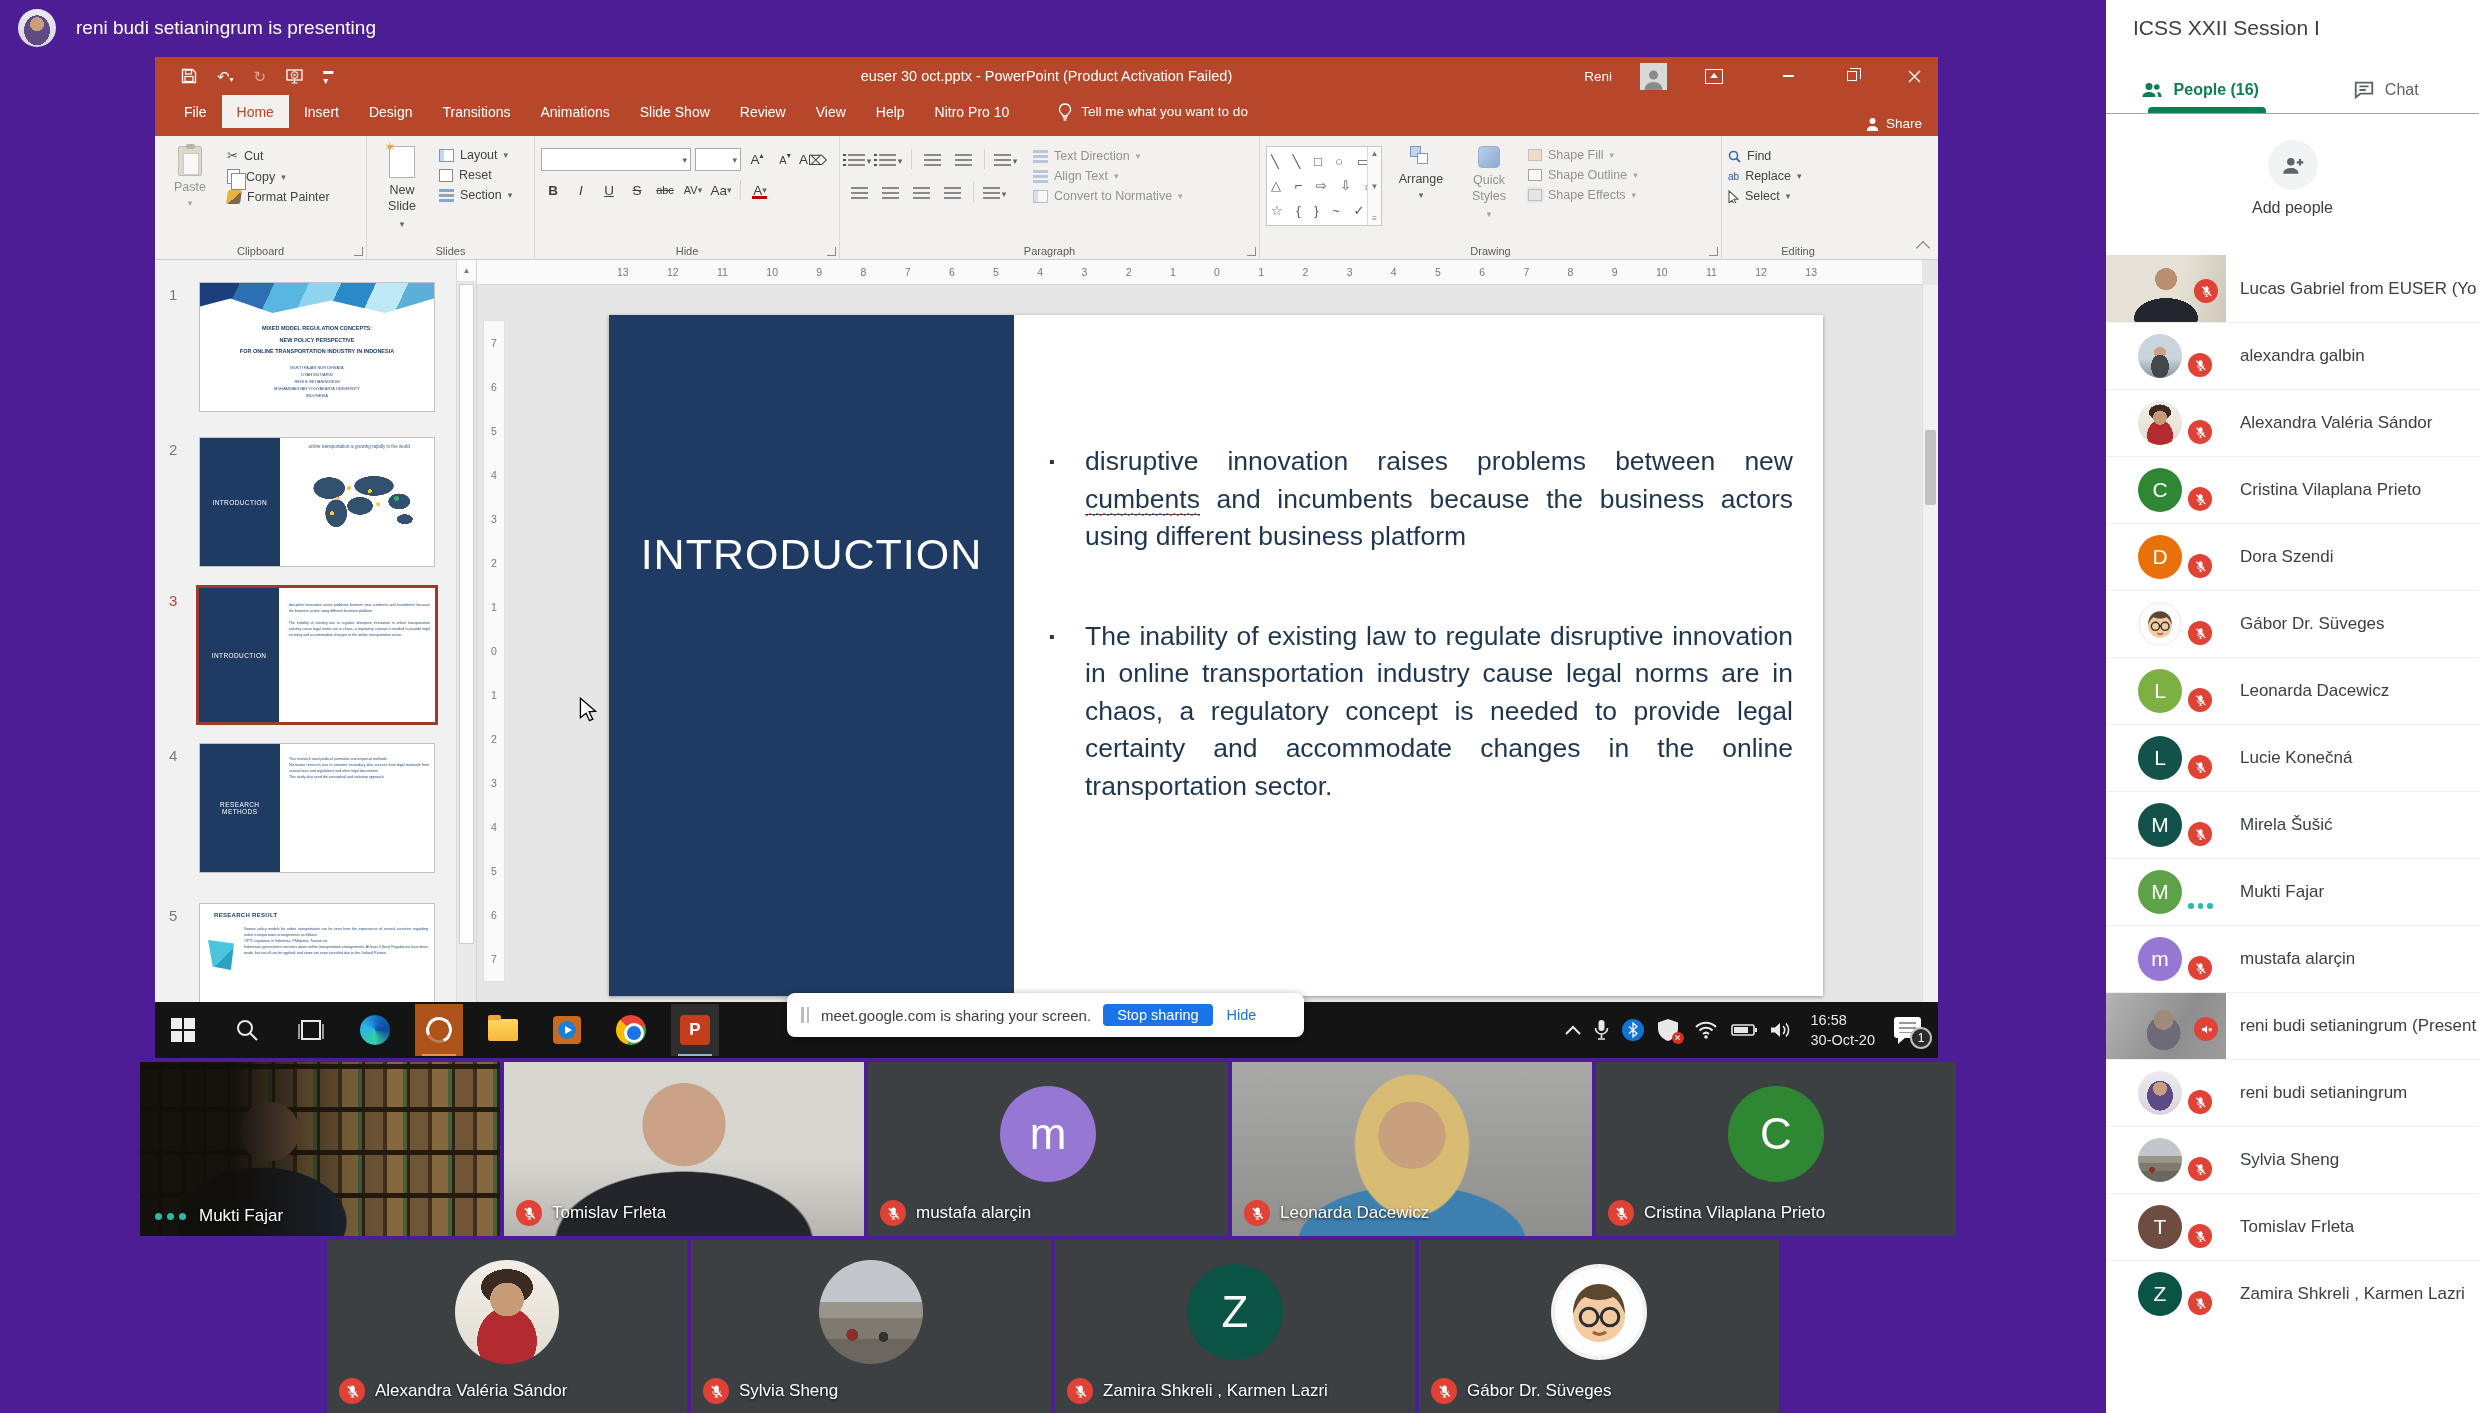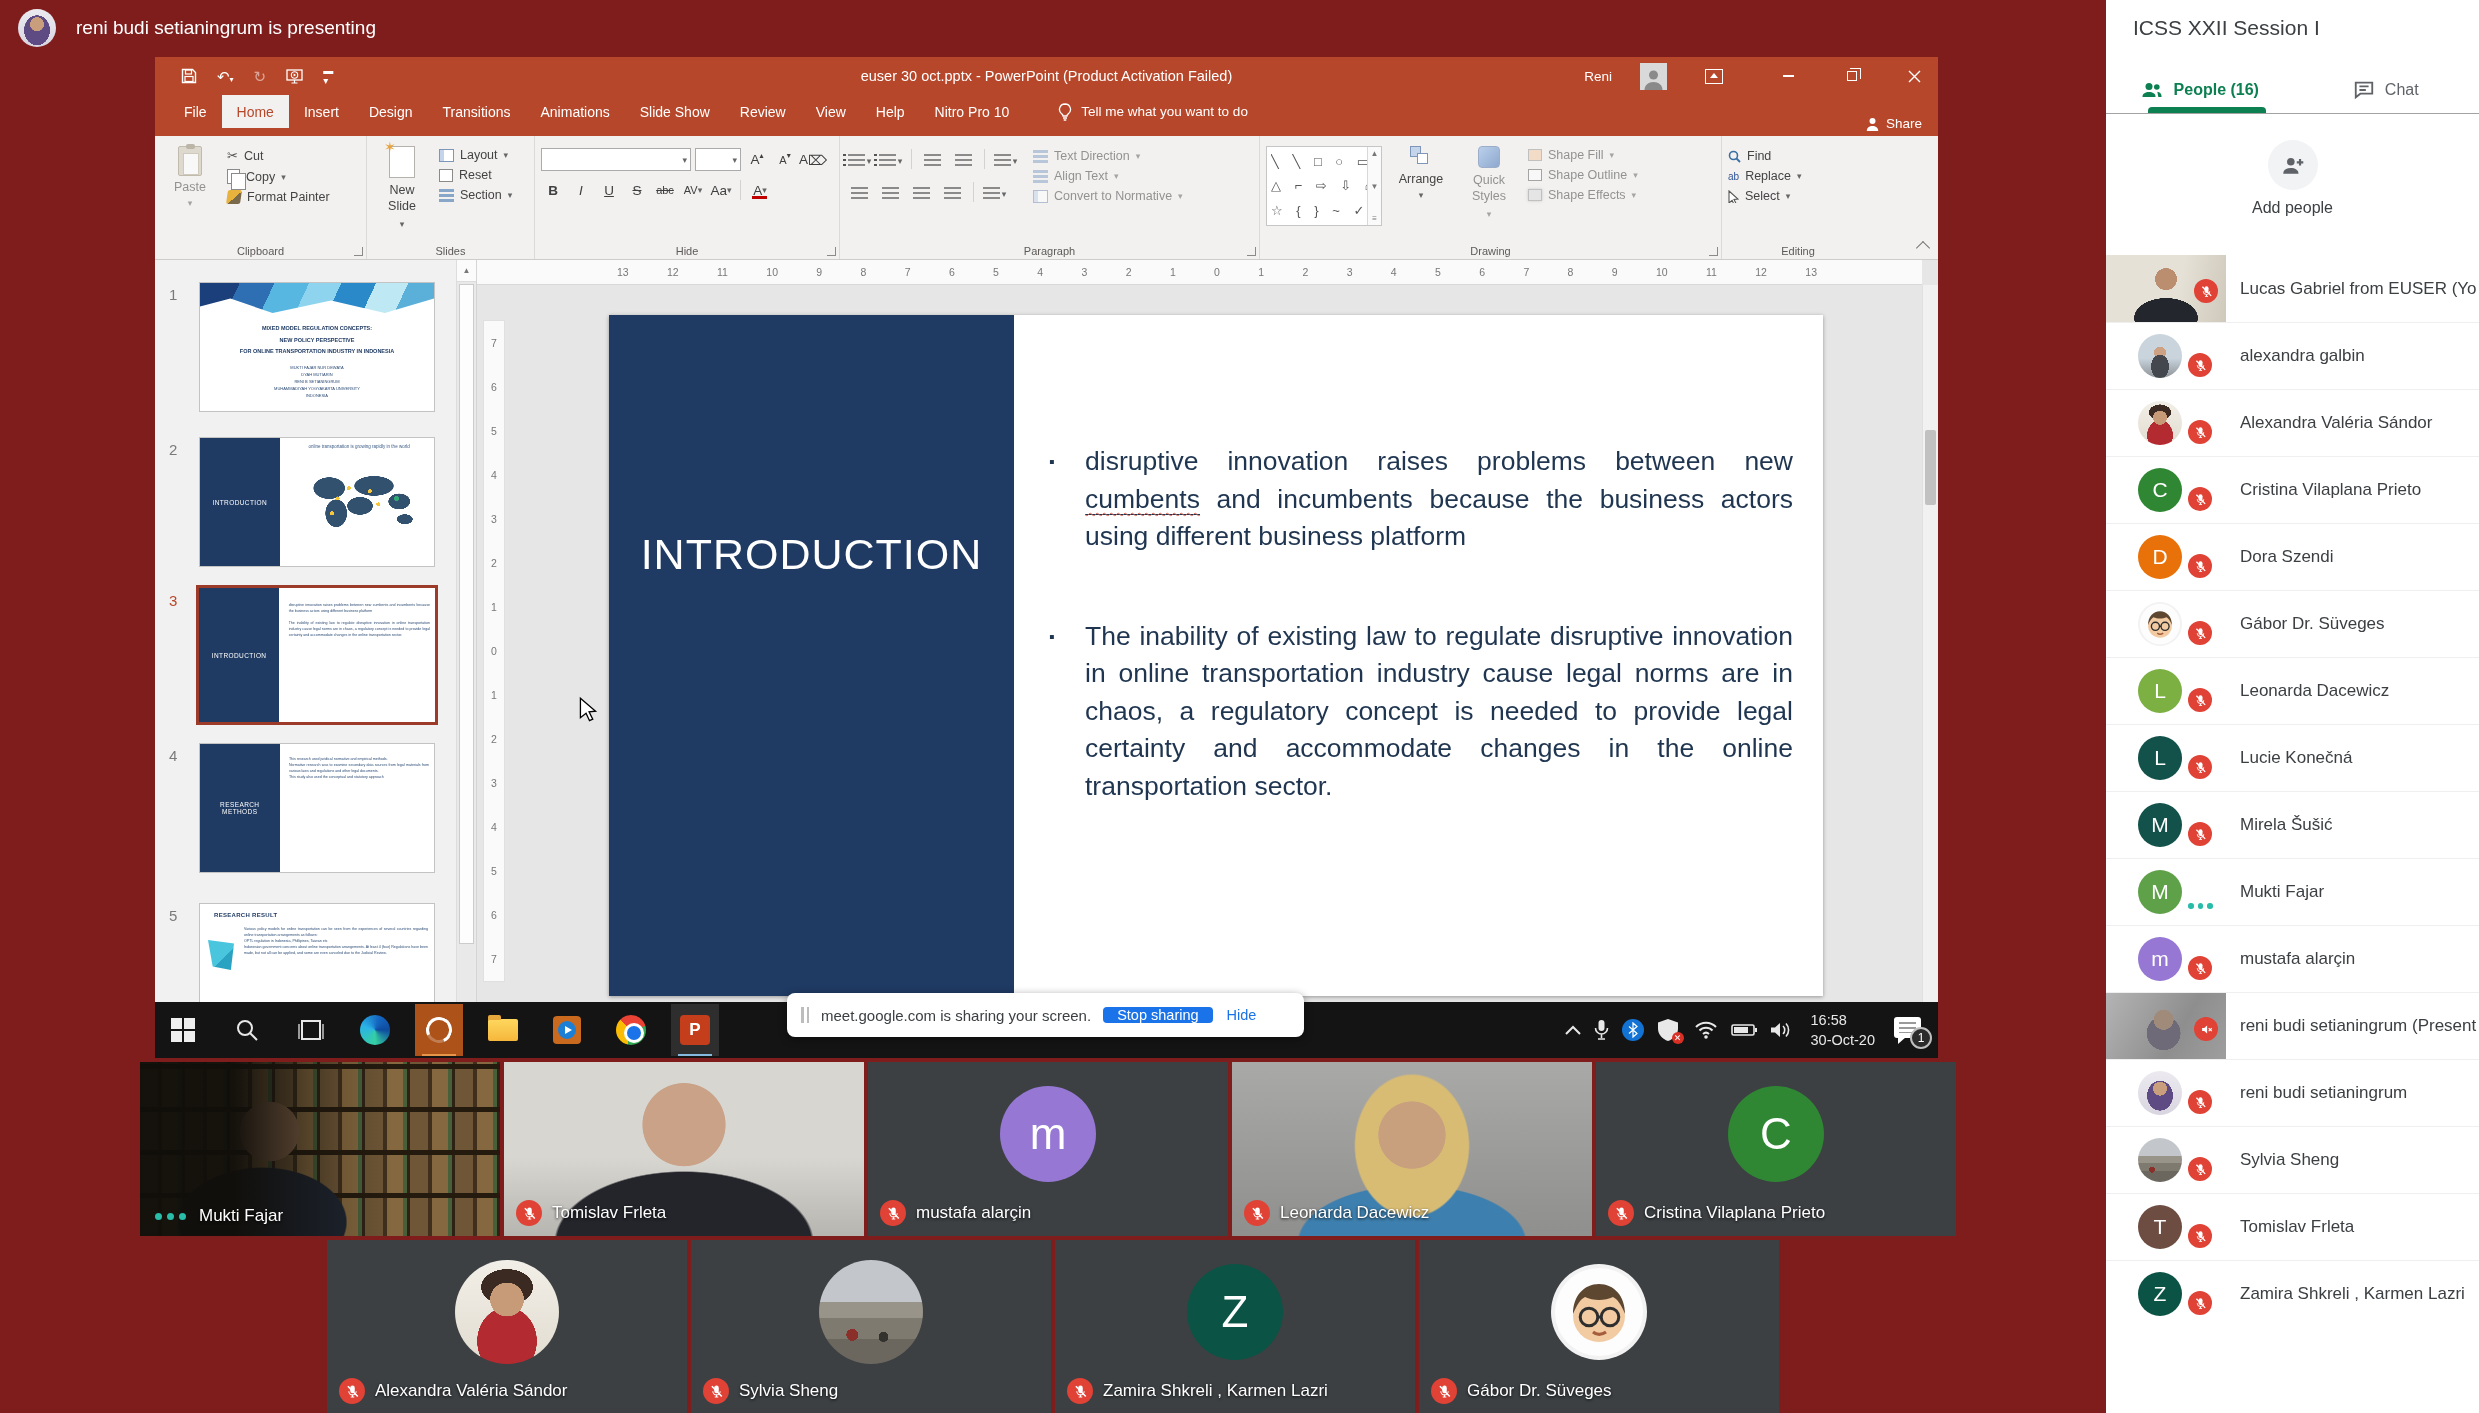--- a/index.html
+++ b/index.html
@@ -1,17 +1,17 @@
 <!DOCTYPE html>
 <html><head>
 <meta charset="utf-8">
 <style>
   html,body{margin:0;padding:0;background:#000}
   *{box-sizing:border-box;font-family:"Liberation Sans",sans-serif}
-  #stage{position:relative;width:2479px;height:1413px;background:#7f1d1d;overflow:hidden}
+  #stage{position:relative;width:2479px;height:1413px;background:#4c1d95;overflow:hidden}
   .ni{pointer-events:none}
 
   
   #banner{position:absolute;left:0;top:0;width:2106px;height:56px;display:flex;align-items:center;gap:20px;padding-left:18px}
   #banner .bav{width:38px;height:38px;border-radius:50%;flex:none}
   #banner .btxt{color:#fff;font-size:19px}
 
   
   #ppwin{position:absolute;left:155px;top:57px;width:1783px;height:945px;background:#F2F1F0;overflow:hidden}
   .titlebar{position:relative;height:38px;background:#B7472A;display:flex;align-items:center}
@@ -153,21 +153,21 @@
   .ic-comment{position:absolute;left:0;top:2px;width:27px;height:21px;background:#fff;border-radius:3px}
   .ic-comment::before{content:"";position:absolute;left:4px;bottom:-6px;border-top:7px solid #fff;border-right:8px solid transparent}
   .ic-comment::after{content:"";position:absolute;left:5px;top:5px;width:17px;height:11px;background:repeating-linear-gradient(180deg,#9a9a9a 0 2px,transparent 2px 5px)}
   .badge{position:absolute;right:-4px;bottom:-4px;width:22px;height:22px;border-radius:50%;background:#2B2B2B;border:2px solid #BFBFBF;color:#fff;font-size:12px;display:flex;align-items:center;justify-content:center}
 
   
   #toast{position:absolute;left:787px;top:993px;width:517px;height:44px;background:#fff;border-radius:8px;box-shadow:0 2px 8px rgba(0,0,0,.4);display:flex;align-items:center;padding:0 14px;gap:12px;z-index:40}
   .handle{display:flex;gap:3px}
   .handle i{width:2.5px;height:16px;background:#BDBDBD}
   .toast-msg{font-size:15px;color:#3C4043;white-space:nowrap}
-  .stopbtn{background:#1A73E8;color:#fff;font-size:14.5px;border-radius:4px;height:16px;display:flex;align-items:center;padding:0 14px;white-space:nowrap}
+  .stopbtn{background:#1A73E8;color:#fff;font-size:14.5px;border-radius:4px;height:22px;display:flex;align-items:center;padding:0 14px;white-space:nowrap}
   .hidelink{color:#1A73E8;font-size:14.5px;margin-left:2px}
 
   
   .trow{position:absolute;display:flex;gap:4px}
   #row1{left:140px;top:1062px}
   #row2{left:327px;top:1240px}
   .tile{position:relative;width:360px;height:174px;background:#3C4043;overflow:hidden;flex:none}
   .nameplate{position:absolute;left:12px;bottom:10px;display:flex;align-items:center;gap:10px;z-index:3}
   .tname{font-size:17px;color:#fff;text-shadow:0 1px 3px rgba(0,0,0,.85);white-space:nowrap}
   .mic-off{width:26px;height:26px;border-radius:50%;background:#E04235;display:flex;align-items:center;justify-content:center;flex:none}

